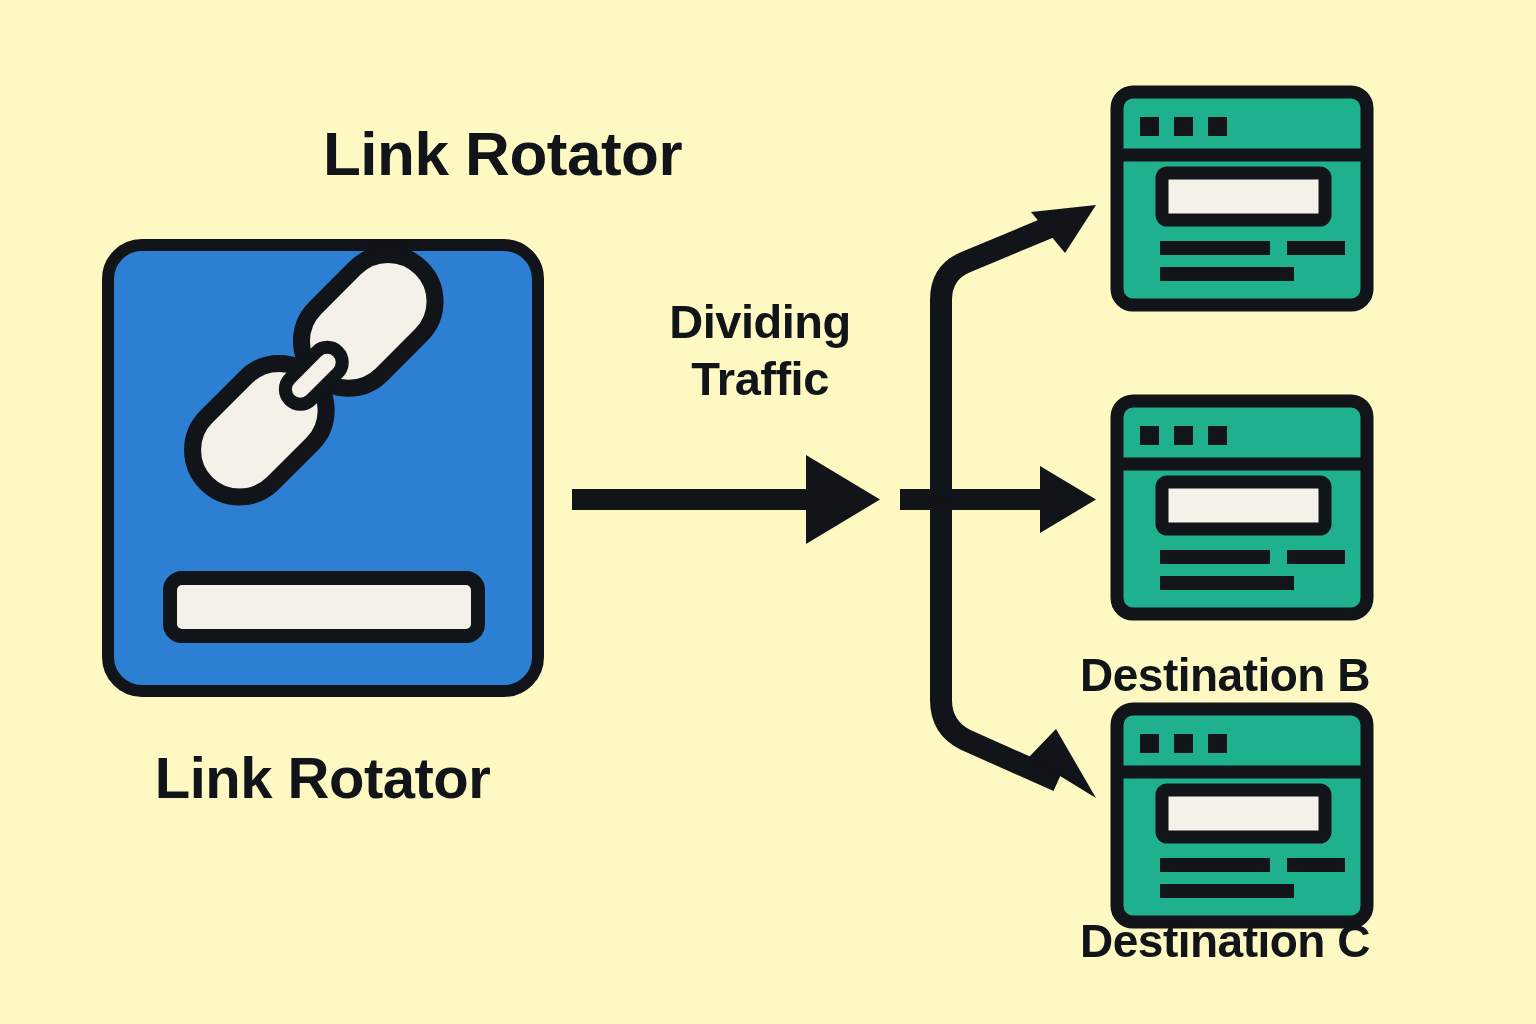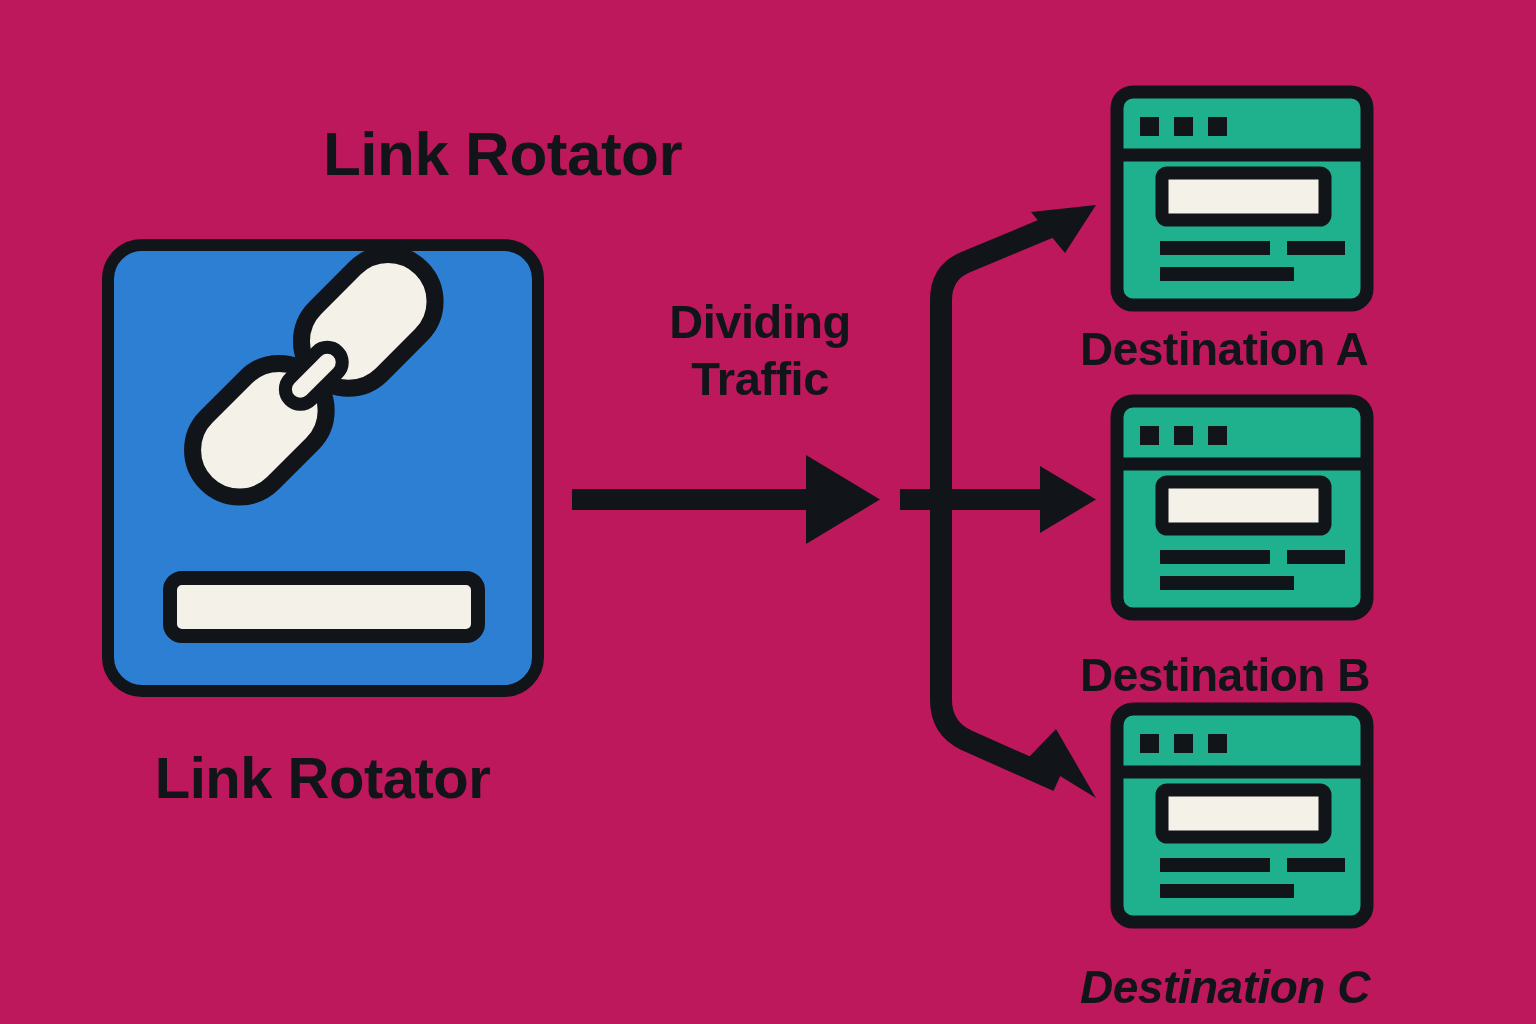--- a/index.html
+++ b/index.html
@@ -9,21 +9,21 @@
   body {
     width: 1536px;
     height: 1024px;
     overflow: hidden;
     font-family: "Liberation Sans", sans-serif;
   }
   #canvas {
     position: relative;
     width: 1536px;
     height: 1024px;
-    background: #be185d;
+    background: #fef9c3;
   }
   #flow-svg {
     position: absolute;
     left: 0;
     top: 0;
     width: 1536px;
     height: 1024px;
   }
   .label {
     position: absolute;
@@ -52,21 +52,21 @@
     line-height: 1.22;
   }
   .dest-caption {
     left: 1080px;
     width: 360px;
     text-align: left;
     font-size: 46px;
   }
   #dest-caption-a { top: 322px; }
   #dest-caption-b { top: 648px; }
-  #dest-caption-c { top: 960px; font-style: italic; }
+  #dest-caption-c { top: 914px; }
 </style>
 </head>
 <body>
 
 <div id="canvas">
 
   <svg id="flow-svg" viewBox="0 0 1536 1024">
 
     <g>
       <rect x="108" y="245" width="430" height="446" rx="34" ry="34" fill="#2D7FD3" stroke="#111418" stroke-width="12"></rect>
@@ -141,19 +141,18 @@
       <rect x="1160" y="884" width="134" height="14" fill="#111418"></rect>
     </g>
   </svg>
 
   <div class="label" id="title-link-rotator">Link Rotator</div>
 
   <div class="label" id="label-dividing-traffic"><span>Dividing</span><br><span>Traffic</span></div>
 
   <div class="label" id="caption-link-rotator">Link Rotator</div>
 
-  <div class="label dest-caption" id="dest-caption-a">Destination A</div>
 
   <div class="label dest-caption" id="dest-caption-b">Destination B</div>
 
   <div class="label dest-caption" id="dest-caption-c">Destination C</div>
 
 </div>
 
 </body></html>

